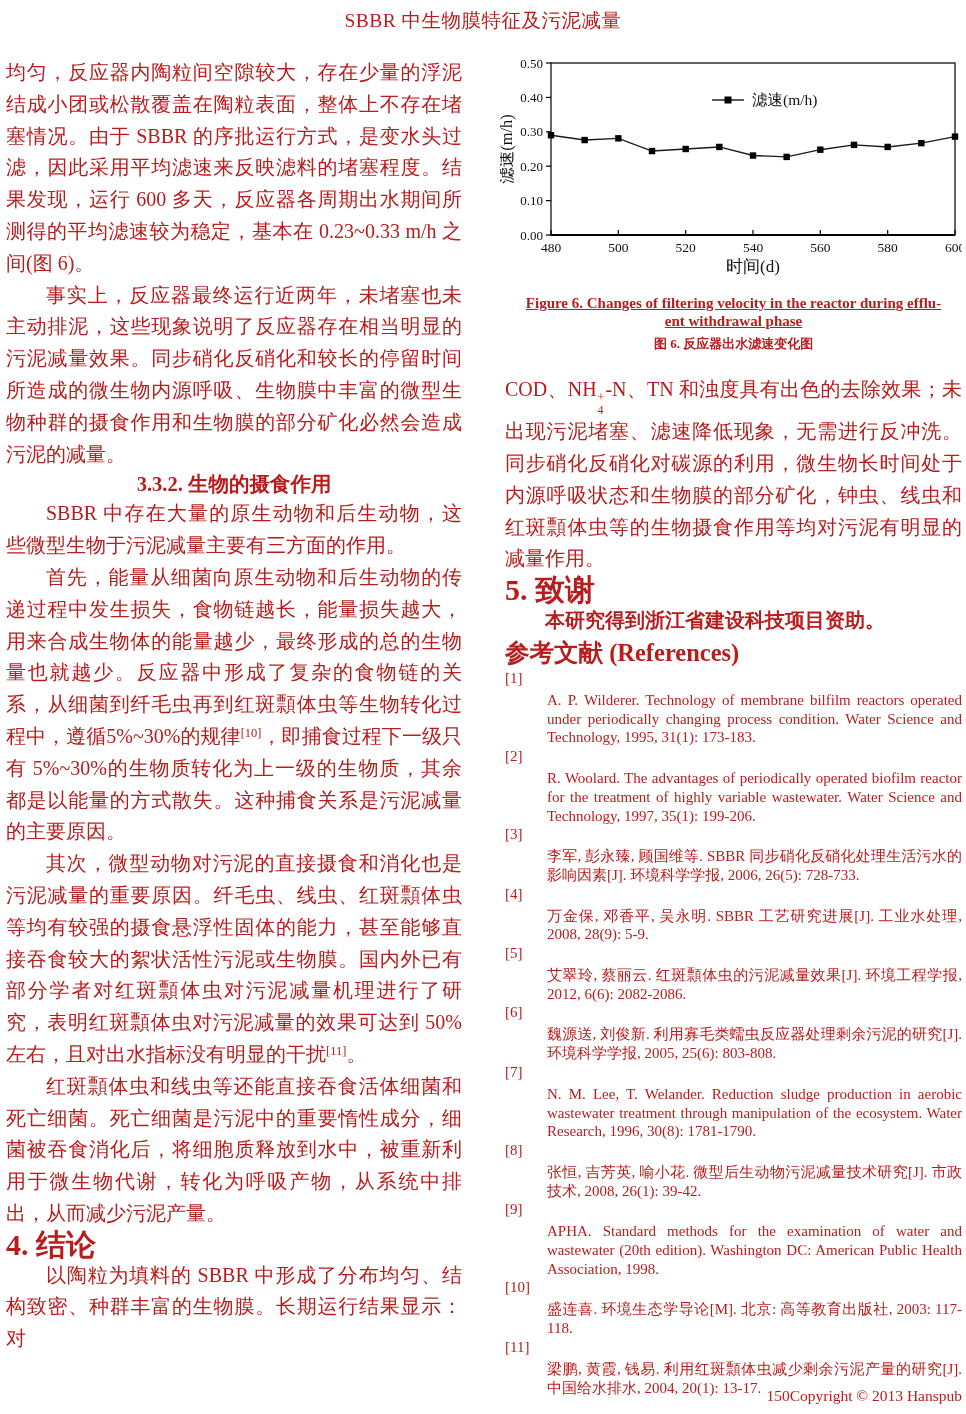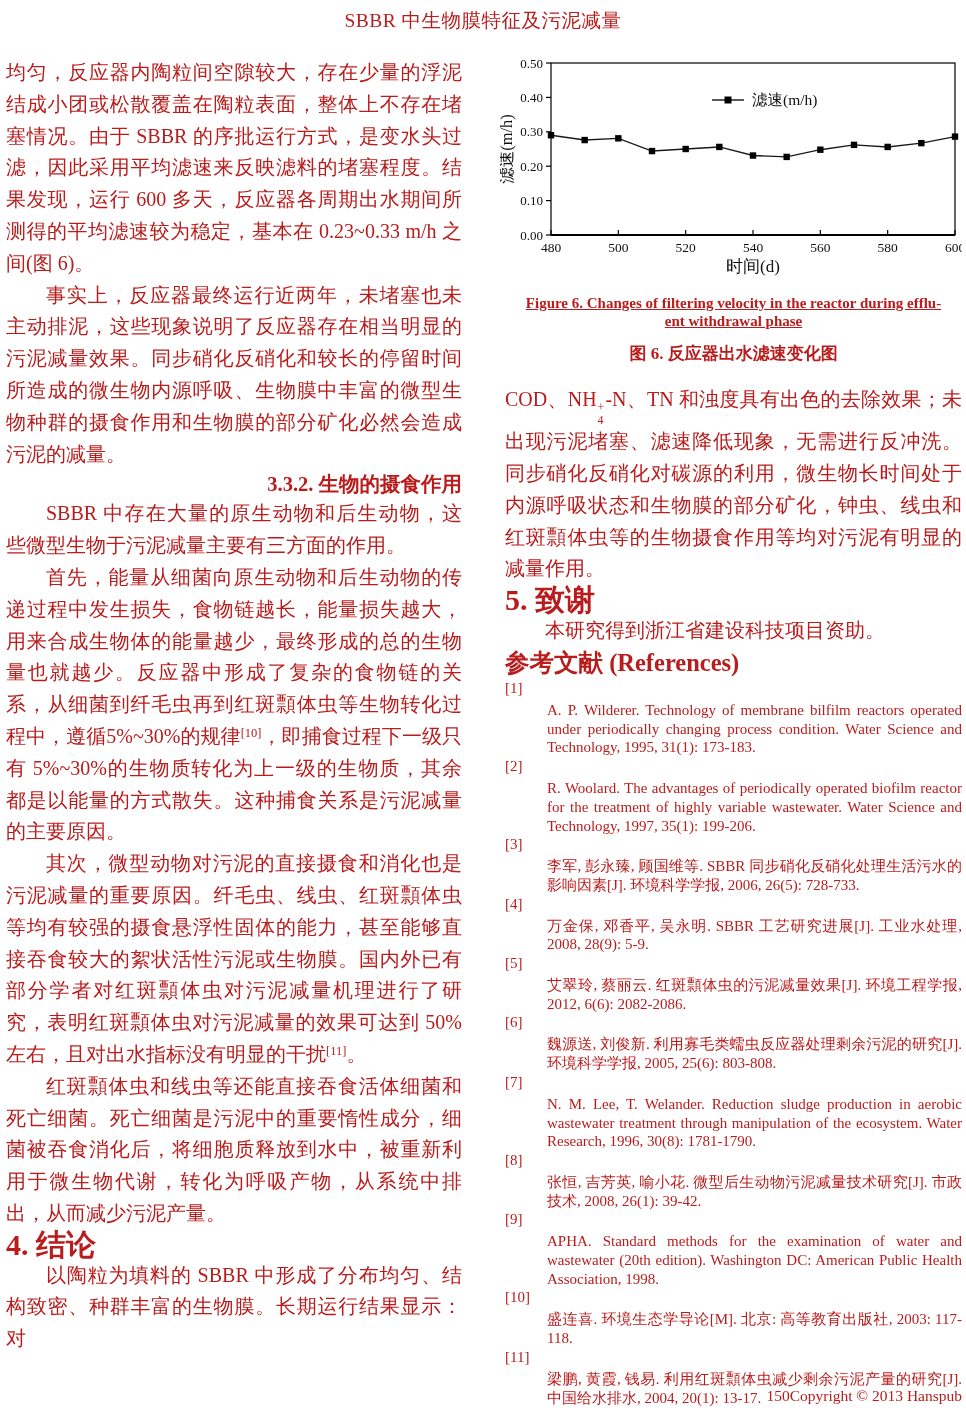--- a/index.html
+++ b/index.html
@@ -5,31 +5,31 @@
   html,body{margin:0;padding:0;background:#ffffff;}
   .page{position:relative;width:966px;height:1414px;background:#fff;overflow:hidden;
         font-family:"Liberation Serif","DejaVu Serif",serif;color:#b91c1c;}
   .header{position:absolute;top:9px;left:0;width:100%;text-align:center;
           font-size:19.5px;line-height:24px;letter-spacing:.5px;}
   .col{position:absolute;font-size:20px;line-height:31.8px;text-align:justify;}
   .col-left{left:6px;top:57px;width:456px;}
   .col-right{left:505px;top:50px;width:457px;}
   .col p{margin:0;}
   .indent{text-indent:2em;}
-  .h-sub{font-size:20.5px;font-weight:bold;margin:16px 0 3px;line-height:28px;text-align:right;text-indent:0;}
+  .h-sub{font-size:20.5px;font-weight:bold;margin:16px 0 3px;line-height:28px;text-align:center;text-indent:0;}
   .h-section{font-size:30px;font-weight:bold;line-height:30px;text-align:left;text-indent:0;}
   .h-conclusion{margin:20px 0 14px;}
   .h-ack{margin:16px 0 0;}
-  .p-ack{margin-top:12px;}
+  .p-ack{margin-top:12px;font-weight:bold;}
   .h-refs{font-size:24.5px;font-weight:bold;line-height:32px;margin:40px 0 18px;text-align:left;}
   .chart-wrap{margin-left:-5px;width:462px;height:242px;}
   .chart-wrap svg text{font-family:"Liberation Serif","DejaVu Serif",serif;fill:#111;}
   .fig-caption{text-align:center;font-weight:bold;margin:2px 0 20px;}
   .cap-en{font-size:15px;line-height:18px;text-decoration:underline;}
-  .cap-zh{font-size:17px;line-height:20px;margin-top:14px;}
+  .cap-zh{font-size:13px;line-height:20px;margin-top:4px;}
   .refs{margin-top:0;}
   .ref{display:flex;font-size:15px;line-height:18.7px;}
   .ref-num{flex:0 0 42px;}
   .ref-text{flex:1;text-align:justify;margin-top:22px;}
   .sr{font-size:12.5px;vertical-align:6px;line-height:0;}
   .nh4{white-space:nowrap;}
   .nh4stack{display:inline-flex;flex-direction:column;align-items:flex-start;
             vertical-align:-0.42em;line-height:1.05;font-size:0.6em;margin:0 1px;}
   .footer{position:absolute;left:6px;right:4px;top:1386px;display:flex;
           justify-content:flex-end;font-size:15.5px;line-height:20px;}

